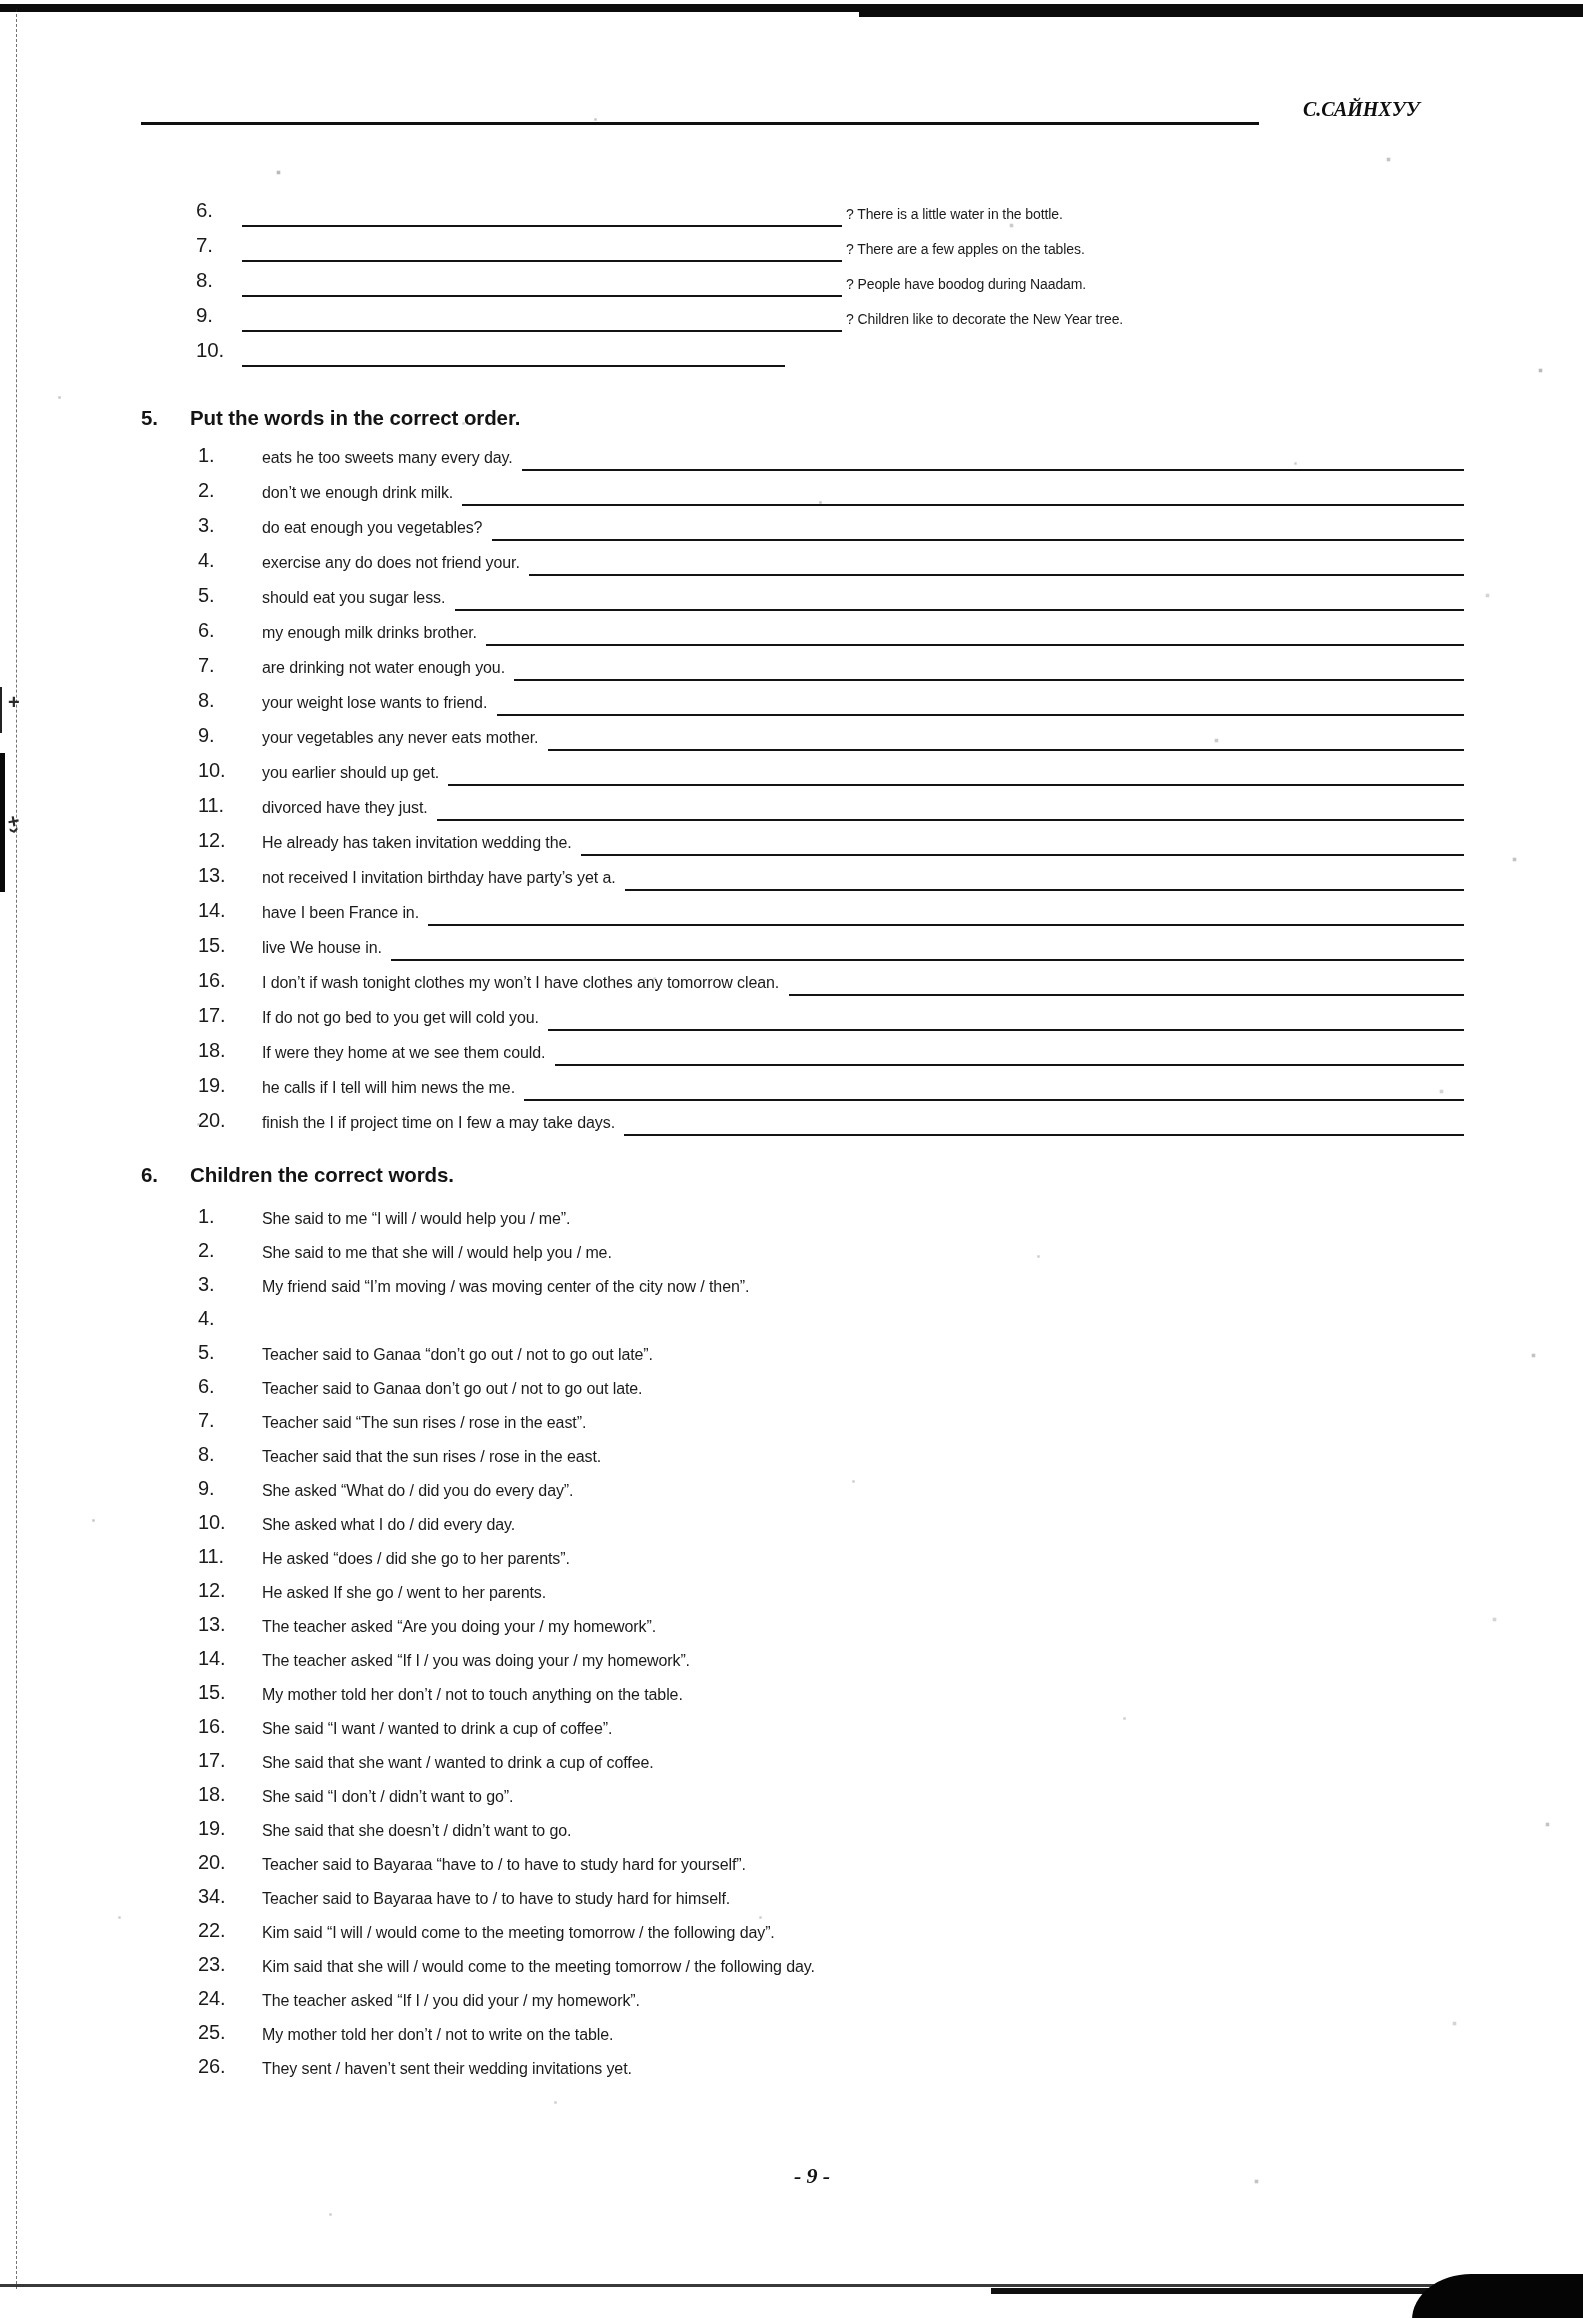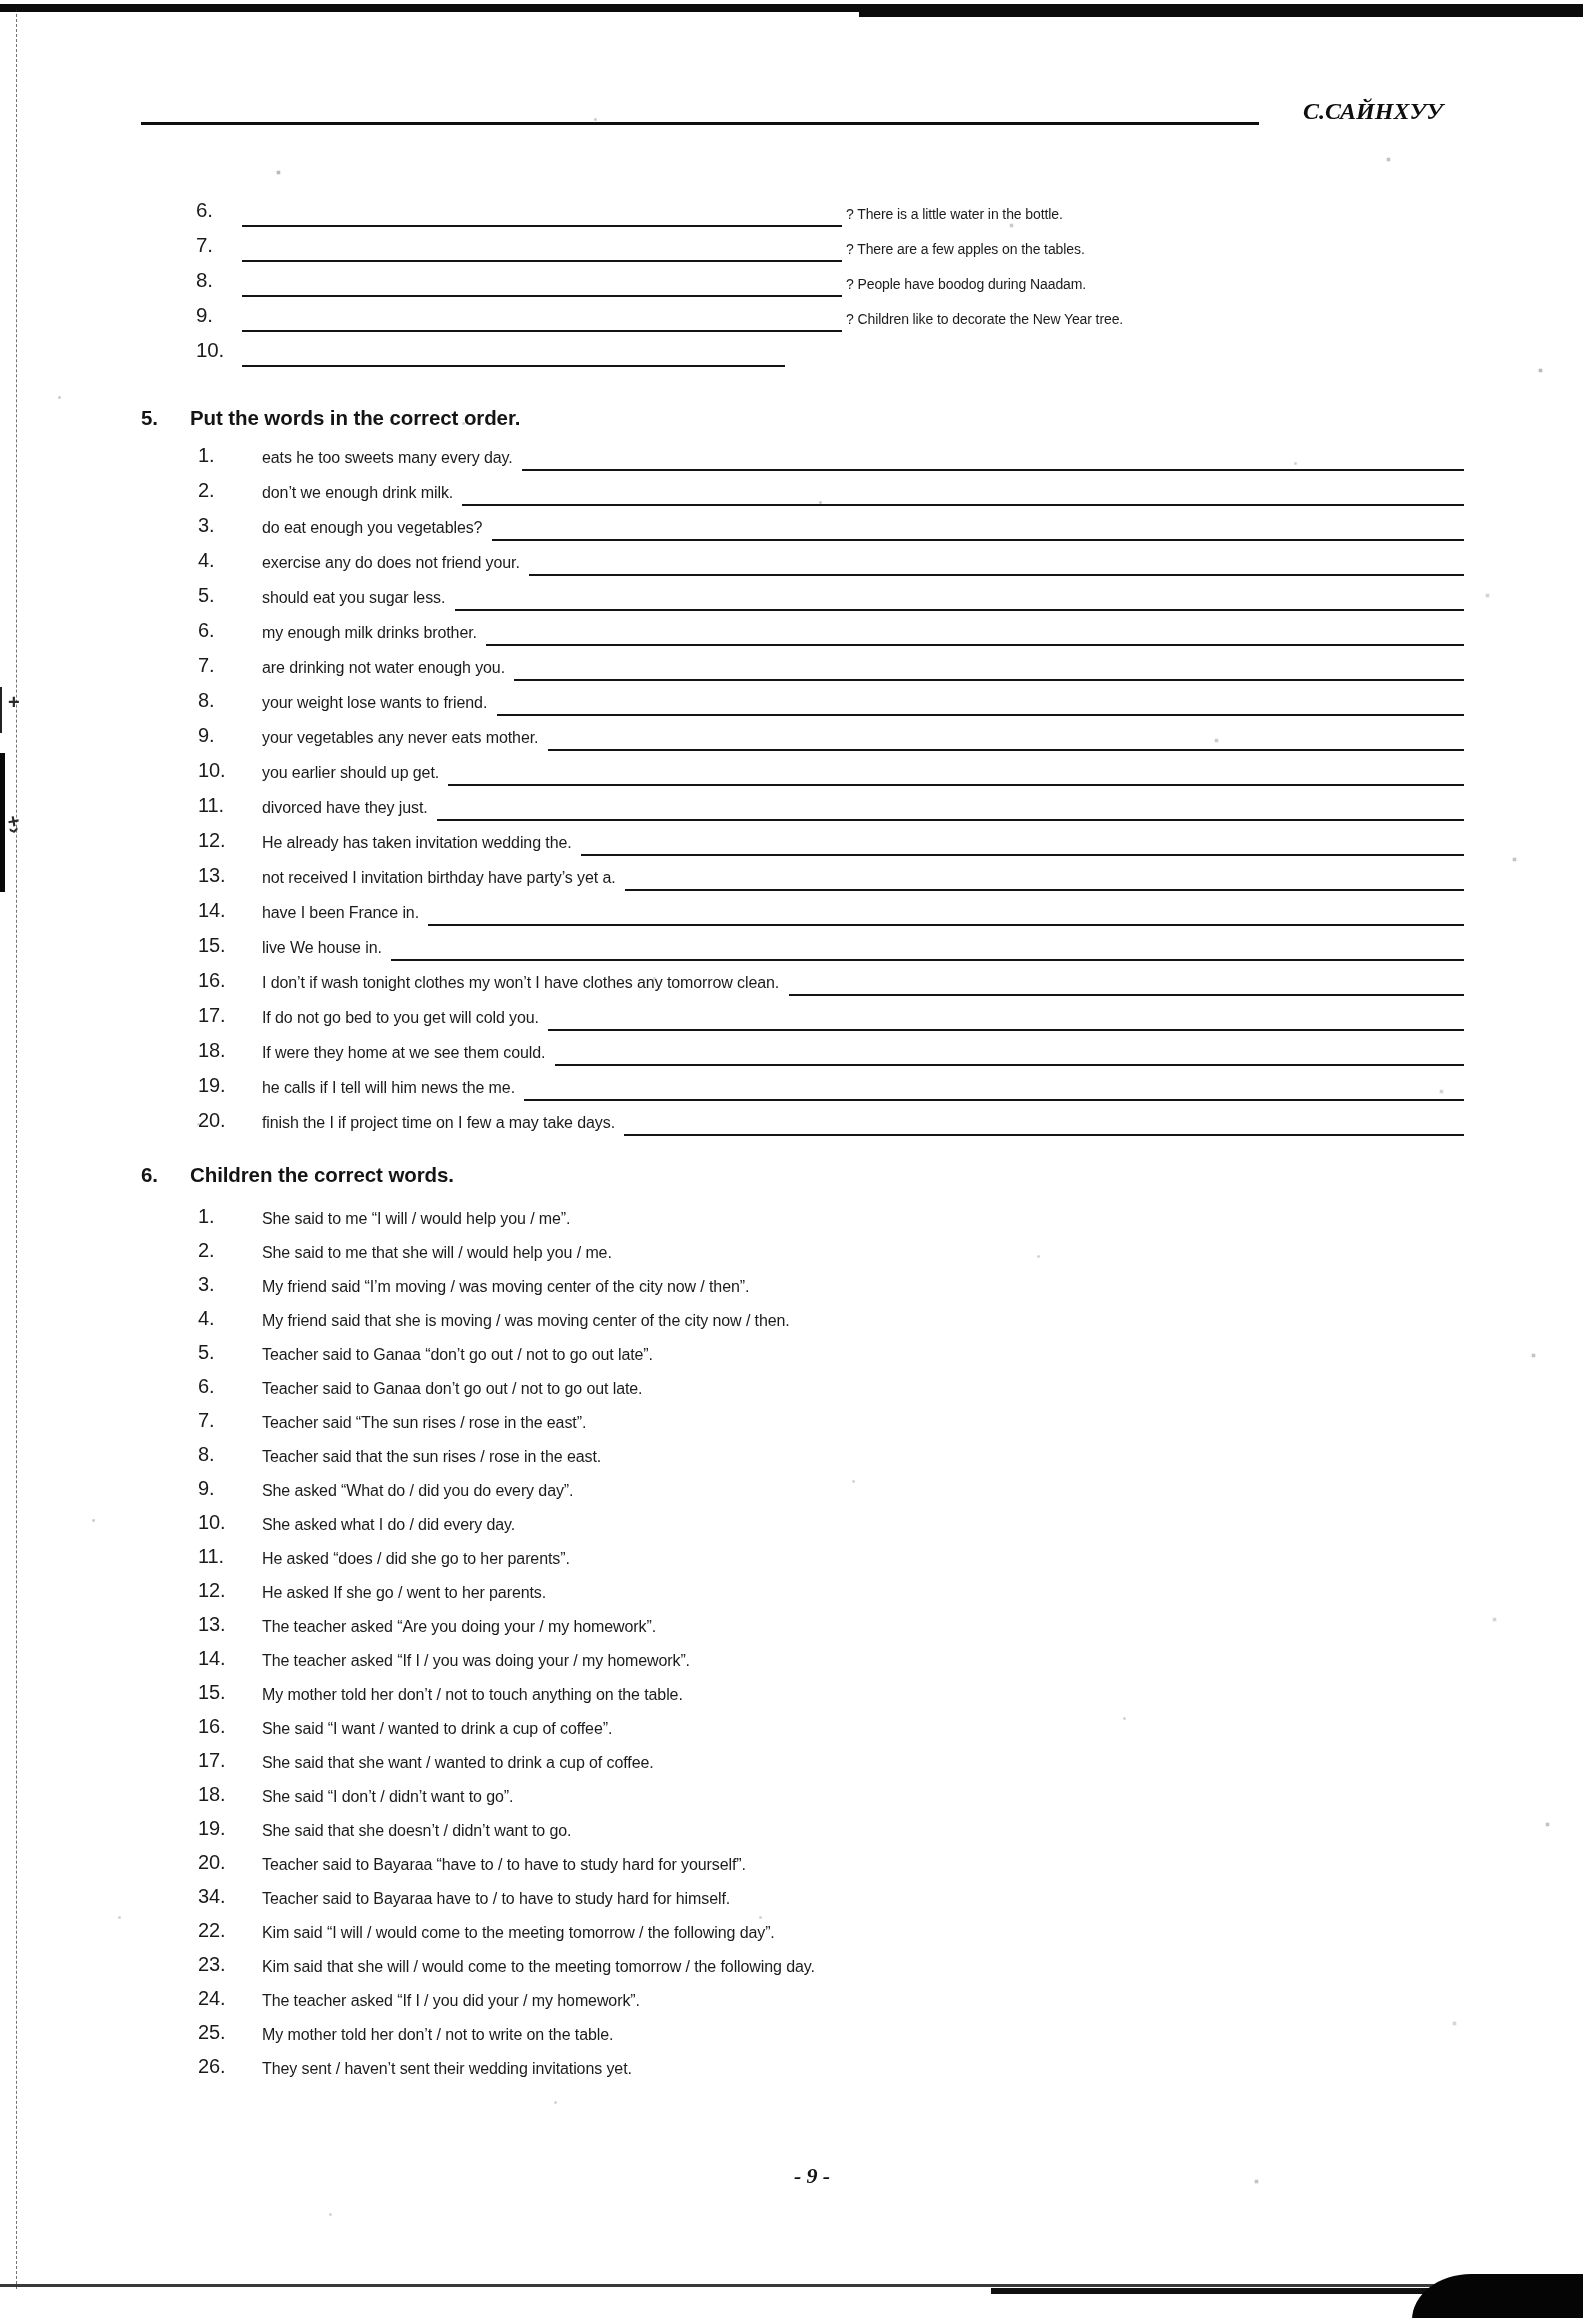--- a/index.html
+++ b/index.html
@@ -31,21 +31,21 @@
       1494px 1619px 0 1.3px #aaa, 1124px 1718px 0 0.7px #999, 1547px 1824px 0 1.3px #888, 760px 1917px 0 0.7px #999,
       1454px 2023px 0 1.3px #aaa, 555px 2102px 0 0.7px #999, 1256px 2181px 0 1.3px #888, 330px 2214px 0 0.7px #999,
       198px 1124px 0 0.7px #999, 93px 1520px 0 0.7px #888, 119px 1917px 0 0.7px #999, 59px 397px 0 0.7px #888;
     opacity: .5;
   }
   
   .header-rule { position: absolute; top: 122px; left: 141px; width: 1118px; height: 3.3px; background: #0f0f0f; }
   .author {
     position: absolute; top: 98px; left: 1303px; width: 218px;
     font-family: "Liberation Serif", serif; font-style: italic; font-weight: bold;
-    font-size: 24px; color: #0e0e0e; letter-spacing: 0;
+    font-size: 20px; color: #0e0e0e; letter-spacing: 0;
   }
   
   .qblock { position: absolute; left: 196px; top: 192px; width: 1329px; }
   .qrow { display: flex; align-items: flex-end; height: 35px; }
   .qnum { width: 46px; font-size: 20.5px; padding-bottom: 4.6px; }
   .qline { display: inline-block; width: 600px; height: 20px; border-bottom: 2px solid #141414; margin-right: 4px; flex: none; }
   .qrow:nth-child(5) .qline { width: 543px; }
   .qtext { font-size: 14px; padding-bottom: 4.6px; white-space: nowrap; }
   
   .sec-head { position: absolute; display: flex; font-weight: bold; font-size: 20.5px; color: #141414; }
@@ -239,21 +239,20 @@
       <div class="s6row">
       <span class="snum">2.</span>
       <span class="stext">She said to me that she will / would help you / me.</span>
     </div>
       <div class="s6row">
       <span class="snum">3.</span>
       <span class="stext">My friend said “I’m moving / was moving center of the city now / then”.</span>
     </div>
       <div class="s6row">
       <span class="snum">4.</span>
-      <span class="stext">My friend said that she is moving / was moving center of the city now / then.</span>
     </div>
       <div class="s6row">
       <span class="snum">5.</span>
       <span class="stext">Teacher said to Ganaa “don’t go out / not to go out late”.</span>
     </div>
       <div class="s6row">
       <span class="snum">6.</span>
       <span class="stext">Teacher said to Ganaa don’t go out / not to go out late.</span>
     </div>
       <div class="s6row">

